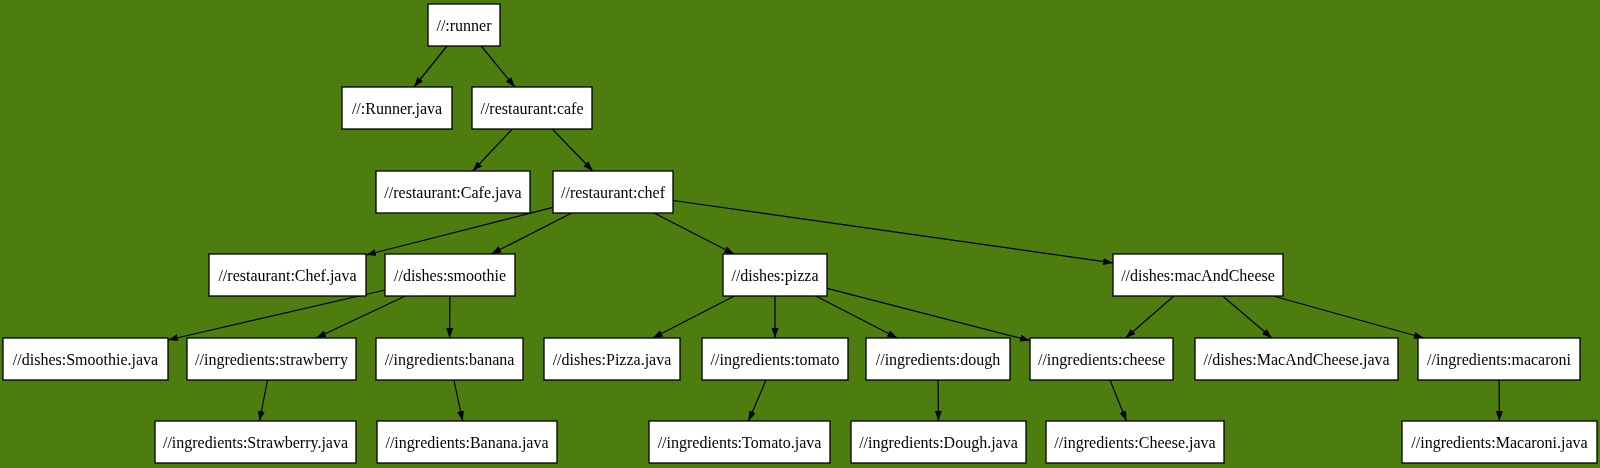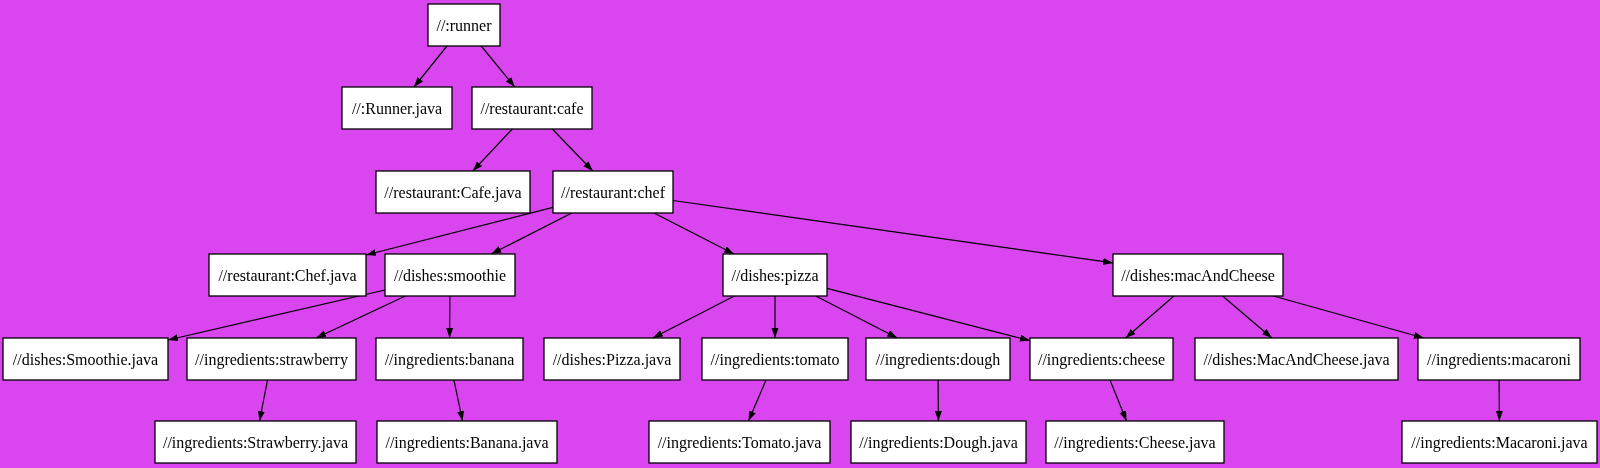--- a/index.html
+++ b/index.html
@@ -5,21 +5,21 @@
   html, body {
     margin: 0;
     padding: 0;
     background: #ffffff;
     font-family: "Liberation Serif", "DejaVu Serif", serif;
   }
   .canvas {
     position: relative;
     width: 1600px;
     height: 468px;
-    background: #d946ef;
+    background: #4d7c0f;
     overflow: hidden;
   }
   svg { display: block; }
   .edge-line {
     stroke: #000000;
     stroke-width: 1.2;
     fill: none;
   }
   .node-rect {
     fill: #ffffff;

